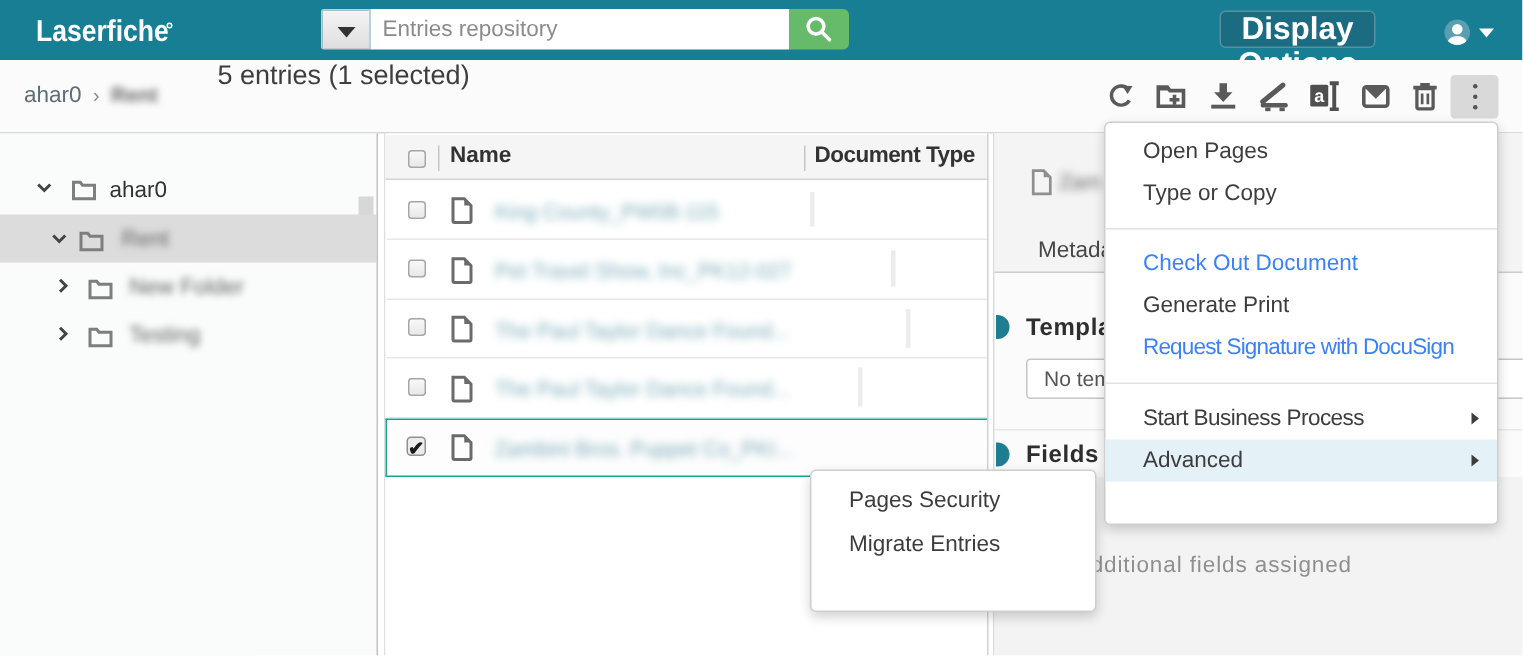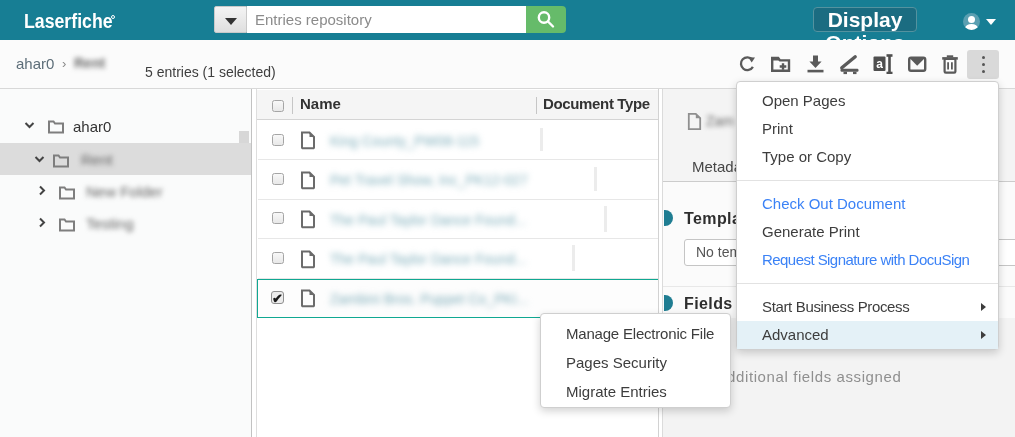--- a/index.html
+++ b/index.html
@@ -20,21 +20,21 @@
   #avatar { left:963px; top:13px; width:17px; height:17px; border-radius:50%; background:#5a9fb1; overflow:hidden; }
   #avatar .head { position:absolute; left:5px; top:2.8px; width:7px; height:7px; border-radius:50%; background:#fff; }
   #avatar .bod { position:absolute; left:2px; top:10.8px; width:13px; height:9px; border-radius:50%; background:#fff; }
   #avtri { left:986px; top:18.5px; width:0; height:0; border-left:5.5px solid transparent; border-right:5.5px solid transparent; border-top:6px solid #fff; }
 
   
   #bcbar { left:0; top:40px; width:1015px; height:49px; background:#fbfbfb; border-bottom:1px solid #d8d8d8; }
   #bc1 { left:16px; top:55px; font-size:15px; color:#5d6e79; }
   #bcsep { left:62px; top:56px; font-size:13px; color:#888; }
   #bcblur { left:74px; top:55px; font-size:14px; color:#6a6a6a; filter:blur(2.5px); font-weight:bold; }
-  #entries { left:145px; top:64px; font-size:14px; color:#3e3e3e; }
+  #entries { left:145px; top:40px; font-size:18px; color:#3e3e3e; }
   .tbico { position:absolute; top:54px; }
   #kebabbg { left:967px; top:50px; width:32px; height:29px; background:#d9d9d9; border-radius:3px; }
   .kdot { position:absolute; left:982px; width:3.4px; height:3.4px; border-radius:50%; background:#555; }
 
   
   #lpanel { left:0; top:89px; width:251px; height:348px; background:#fafbfb; }
   #ldiv1 { left:251px; top:89px; width:1px; height:348px; background:#c2c2c2; }
   #ldiv2 { left:256px; top:89px; width:1px; height:348px; background:#dedede; }
   #lthumb { left:239px; top:131px; width:10px; height:28px; background:#d7d7d7; }
   #tsel { left:0; top:143px; width:251px; height:32px; background:#dcdcdc; }
@@ -254,32 +254,30 @@
 <div class="sect" style="top:210px">Template</div>
 <div class="abs" id="tmplsel">No template assigned</div>
 <div class="abs" id="fldsep"></div>
 <div class="bullet" style="top:295px"></div>
 <div class="sect" style="top:295px">Fields</div>
 <div class="abs" id="fldarea"></div>
 <div class="abs" id="fldtxt">No additional fields assigned</div>
 
 <div class="abs" id="menu">
   <div class="mi">Open Pages</div>
-  <div class="mi">Print</div>
   <div class="mi">Type or Copy</div>
   <div class="msep">
       <div></div>
     </div>
   <div class="mi dis">Check Out Document</div>
   <div class="mi">Generate Print</div>
   <div class="mi dis" style="letter-spacing:-0.55px">Request Signature with DocuSign</div>
   <div class="msep">
       <div></div>
     </div>
   <div class="mi" style="letter-spacing:-0.35px">Start Business Process<span class="marr"></span></div>
   <div class="mi hl">Advanced<span class="marr"></span></div>
 </div>
 
 <div class="abs" id="submenu">
-  <div class="si" style="letter-spacing:-0.2px">Manage Electronic File</div>
   <div class="si">Pages Security</div>
   <div class="si">Migrate Entries</div>
 </div>
 
 </body></html>

